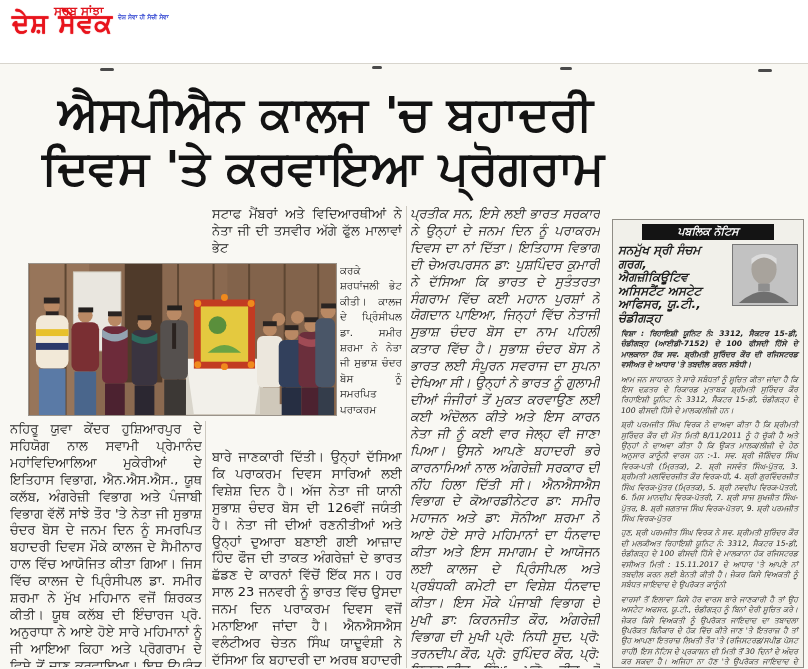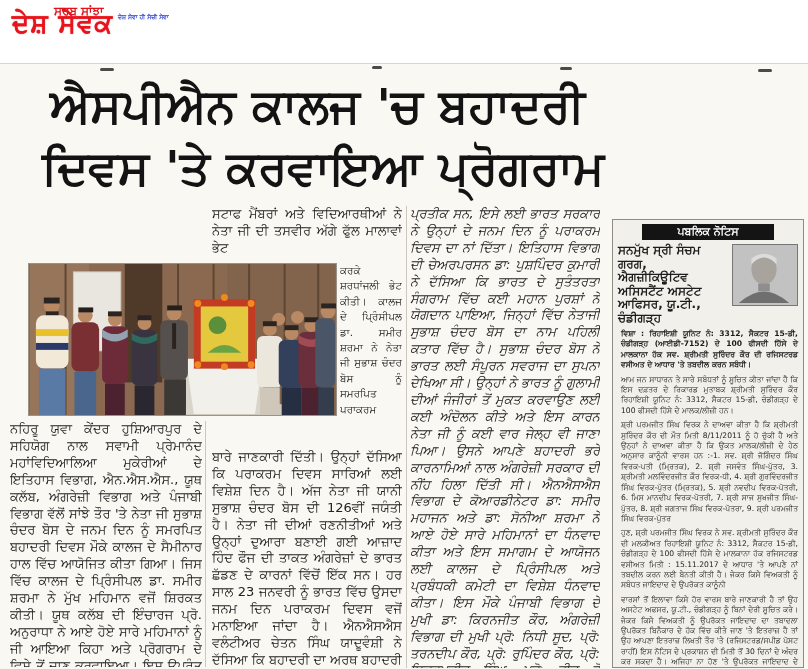--- a/index.html
+++ b/index.html
@@ -30,21 +30,21 @@
   .blockC{left:410px;top:142px;width:190px;height:462px;font-style:italic;}
   .vrule{position:absolute;width:1px;background:#ccc8bf;}
   .vr1{left:205px;top:357px;height:246px;}
   .vr2{left:406px;top:142px;height:462px;}
   
   .photo{position:absolute;left:28px;top:199px;width:309px;height:153px;margin:0;
          border:1px solid #9a938a;box-sizing:border-box;overflow:hidden;background:#8a6950;}
   .photo svg{display:block;}
   
   .notice{position:absolute;left:612px;top:155px;width:192px;height:449px;box-sizing:border-box;
-          background:#f1f0ea;border:1px solid #8f8c85;padding:4px 5px;overflow:hidden;}
+          background:#f1f0ea;border:1px solid #8f8c85;padding:4px 5px;overflow:hidden;font-style:italic;}
   .notice-bar{width:132px;margin:0 auto 4px auto;background:#141414;color:#fefefe;
               font-size:11px;font-weight:bold;text-align:center;padding:1px 0 2px 0;}
   .notice-head-row{display:flex;justify-content:space-between;margin-bottom:4px;}
   .addressee{width:112px;font-size:12px;font-weight:bold;line-height:13.5px;color:#1d1d1d;}
   .portrait{width:64px;height:60px;margin:0;border:1px solid #777;overflow:hidden;background:#c2c2c2;flex:none;}
   .ntxt{font-size:7.6px;line-height:10.4px;text-align:justify;color:#24241f;margin:0 0 4px 3px;
         word-break:break-word;}
   .nsubject{font-weight:bold;color:#1a1a1a;}
 </style>
 </head>
@@ -58,21 +58,21 @@
     <div class="logo-slogan">ਦੇਸ਼ ਸੇਵਾ ਹੀ ਸੱਚੀ ਸੇਵਾ</div>
   </header>
 
   <section class="clipping">
 
     <div class="scan-mark" style="left:100px;top:4px;width:14px;"></div>
     <div class="scan-mark" style="left:372px;top:2px;width:10px;"></div>
     <div class="scan-mark" style="left:560px;top:3px;width:12px;"></div>
     <div class="scan-mark" style="left:758px;top:5px;width:14px;"></div>
 
-    <h1 class="headline hl1" style="margin:8px;">ਐਸਪੀਐਨ ਕਾਲਜ 'ਚ ਬਹਾਦਰੀ</h1>
+    <h1 class="headline hl1" style="margin:16px;">ਐਸਪੀਐਨ ਕਾਲਜ 'ਚ ਬਹਾਦਰੀ</h1>
     <h1 class="headline hl2" style="margin:0;">ਦਿਵਸ 'ਤੇ ਕਰਵਾਇਆ ਪ੍ਰੋਗਰਾਮ</h1>
 
 
     <figure class="photo">
       <svg width="307" height="151" viewBox="0 0 309 153" xmlns="http://www.w3.org/2000/svg">
 
         <rect x="0" y="0" width="309" height="153" fill="#8a6950"></rect>
         <rect x="0" y="0" width="60" height="153" fill="#97755a"></rect>
         <rect x="200" y="0" width="109" height="153" fill="#82634b"></rect>
         <g stroke="#5d4632" stroke-width="2">

